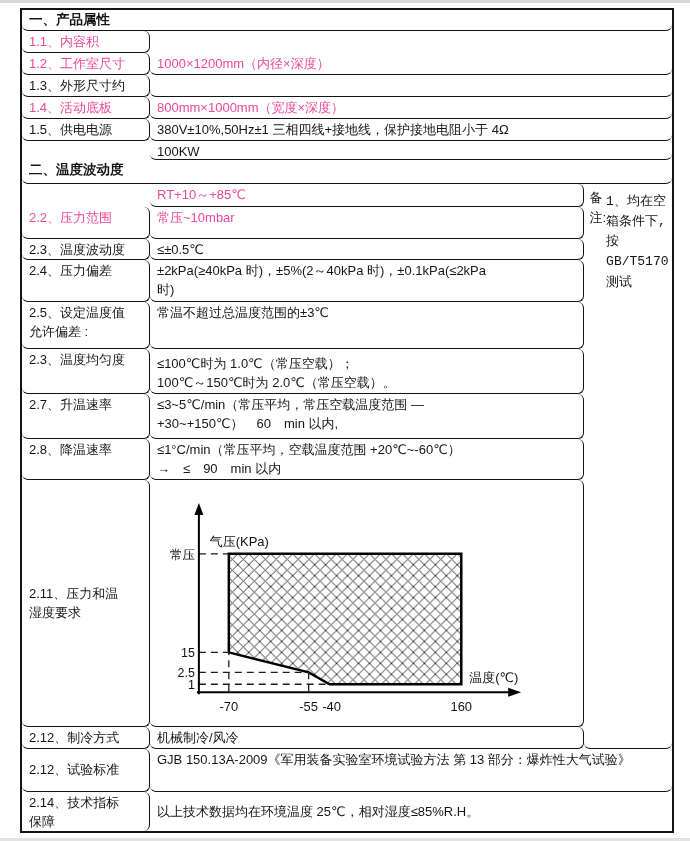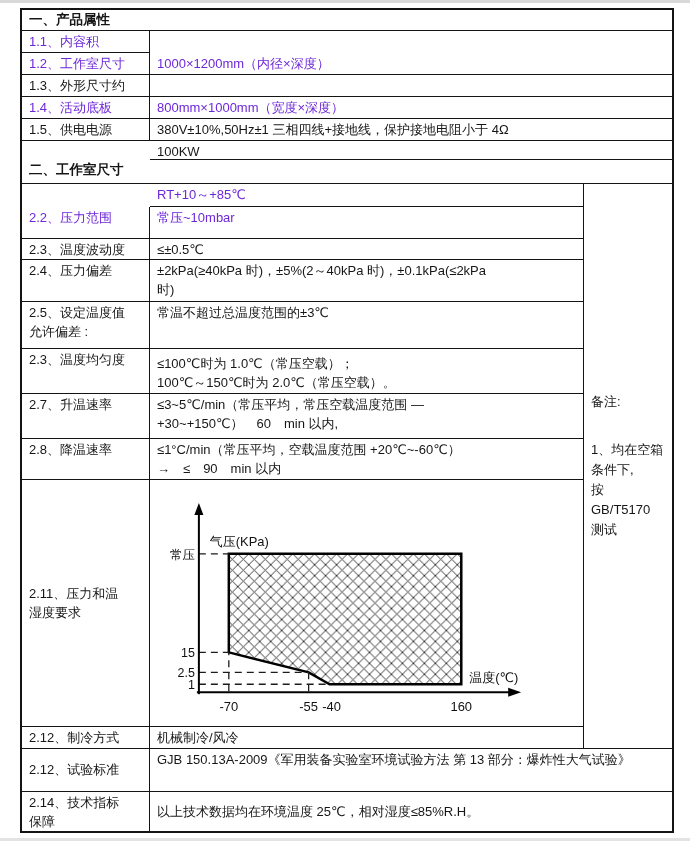--- a/index.html
+++ b/index.html
@@ -21,32 +21,33 @@
     background:#ffffff;
   }
   .cell{
     box-sizing:border-box;
     border-right:1.5px solid #141414;
     border-bottom:1.5px solid #141414;
     padding:2px 6px 1px 7px;
     font-size:13px;line-height:1.45;
     overflow:hidden;
     white-space:pre-line;
+    border-radius:6px;
   }
   .head{grid-column:1/4;border-right:none;font-weight:bold;font-size:13.5px;padding-top:1px;line-height:1.3;}
   .lab{grid-column:1/2;}
   .val{grid-column:2/3;}
   .valw{grid-column:2/4;border-right:none;}
   .remark{
     grid-column:3/4;grid-row:9/19;border-right:none;
-    display:flex;flex-direction:column;justify-content:center;
+    display:flex;flex-direction:row;justify-content:center;
     padding:4px 5px 4px 7px;font-size:13px;line-height:1.55;
   }
-  .remark .remark-body{margin-top:28px;}
-  .grey{color:#6d28d9;}
+  .remark .remark-body{margin-top:4px;font-family:Liberation Mono, monospace;}
+  .grey{color:#ec4899;}
   .vc{display:flex;align-items:center;}
   .last{border-bottom:none;}
   .chartcell{padding:0;}
   .chart{display:block;width:100%;height:100%;}
   svg text{font-family:inherit;fill:#111111;font-size:13px;}
   svg text.ytick{font-size:12.5px;}
   svg text.xtick{font-size:13px;}
 </style>
 </head>
 <body>
@@ -67,21 +68,21 @@
   <div class="cell valw"></div>
 
   <div class="cell lab grey">1.4、活动底板</div>
   <div class="cell valw grey">800mm×1000mm（宽度×深度）</div>
 
   <div class="cell lab">1.5、供电电源</div>
   <div class="cell valw">380V±10%,50Hz±1 三相四线+接地线，保护接地电阻小于 4Ω</div>
 
   <div class="cell valw">100KW</div>
 
-  <div class="cell head">二、工作室尺寸</div>
+  <div class="cell head">二、温度波动度</div>
 
   <div class="cell val grey">RT+10～+85℃</div>
 
   <div class="cell remark">
     <div>备注:</div>
     <div class="remark-body" style="white-space:pre-line">1、均在空箱条件下,
 按
 GB/T5170
 测试</div>
   </div>

